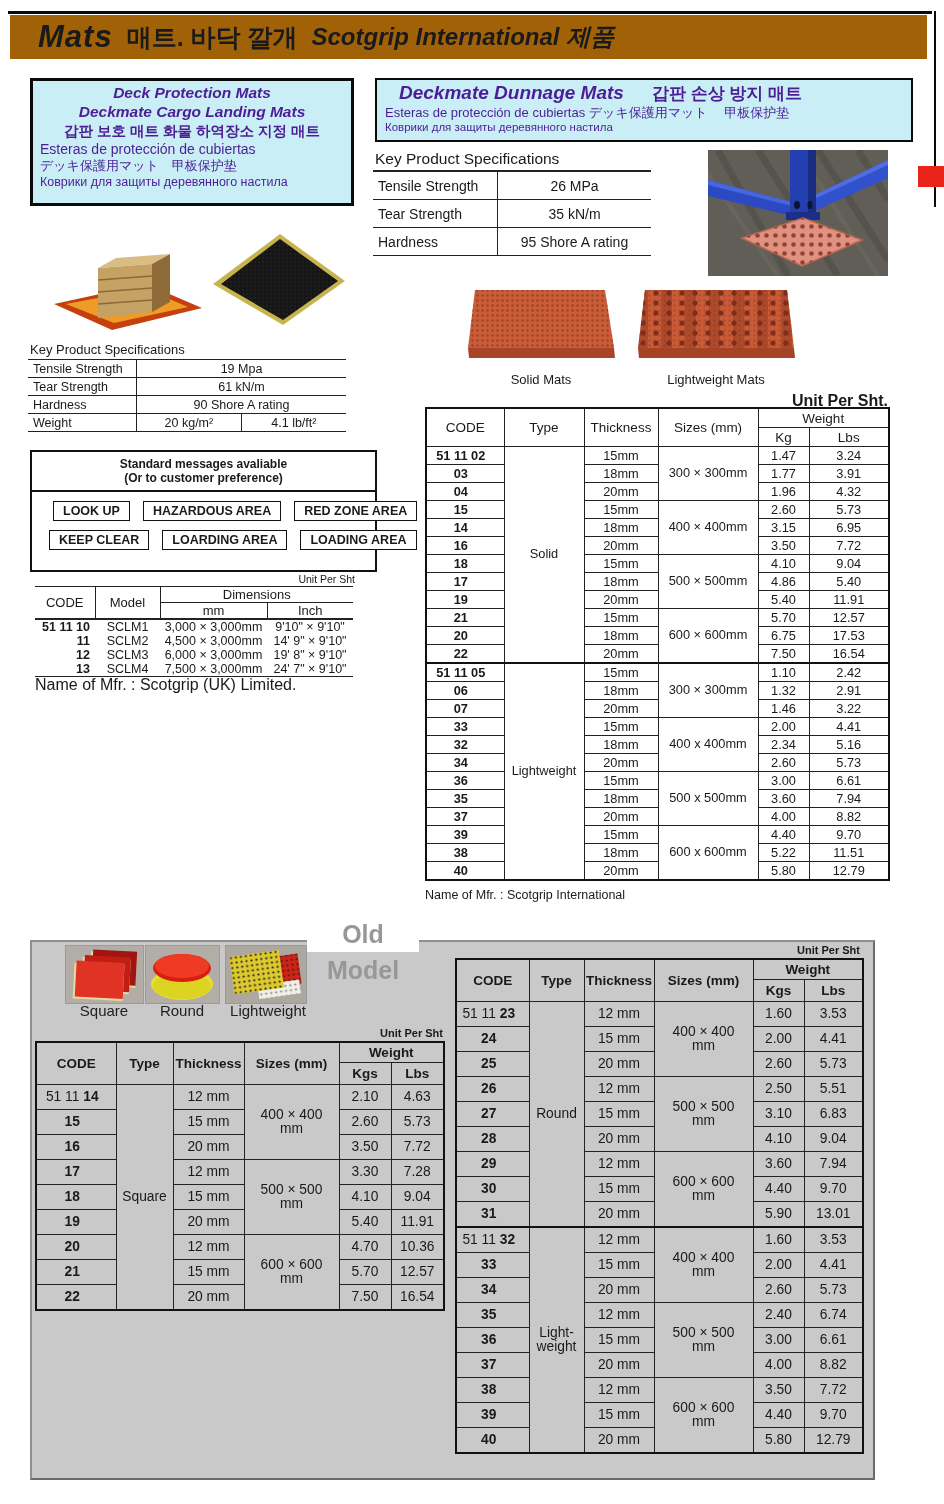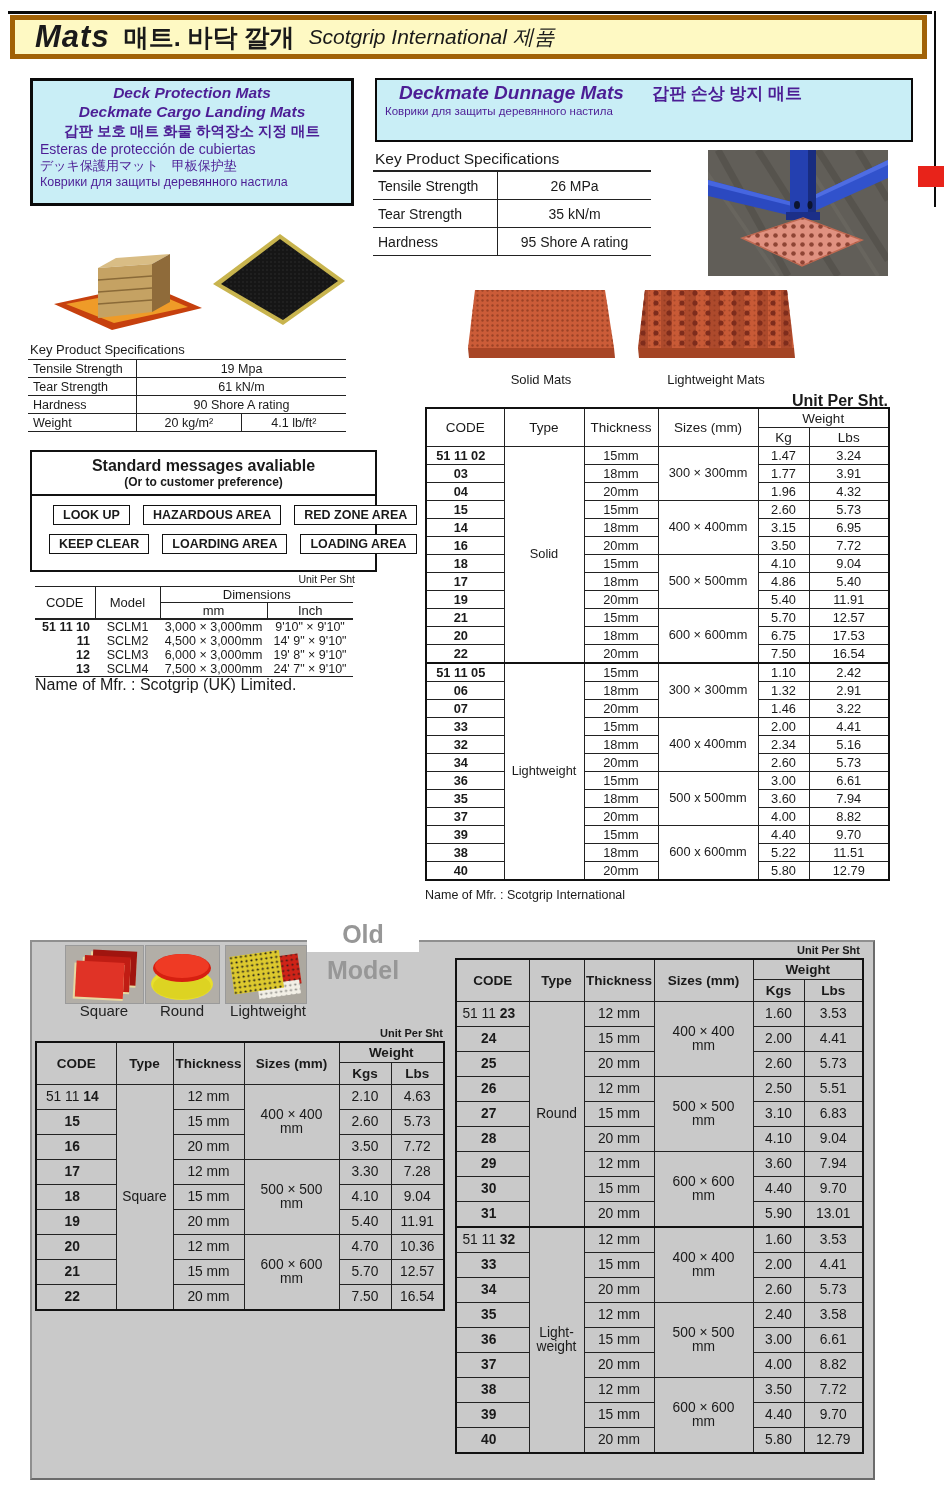--- a/index.html
+++ b/index.html
@@ -3,26 +3,26 @@
 <meta charset="utf-8">
 <style>
   html,body{margin:0;padding:0;background:#fff;}
   .page{position:relative;width:944px;height:1504px;background:#ffffff;
         font-family:"Liberation Sans",sans-serif;color:#1a1a1a;overflow:hidden;}
   .abs{position:absolute;}
 
   
   .topline{position:absolute;left:8px;top:11px;width:924px;height:3px;background:#0a0a0a;}
   .rightline{position:absolute;left:934px;top:11px;width:2px;height:196px;background:#0a0a0a;}
-  .header-bar{position:absolute;left:10px;top:15px;width:917px;height:44px;background:#fef9c3;
-              border:5px solid #a16207;box-sizing:border-box;display:flex;align-items:center;
+  .header-bar{position:absolute;left:10px;top:15px;width:917px;height:44px;background:#a16207;
+              border:8px solid #a16207;box-sizing:border-box;display:flex;align-items:center;
               padding-left:20px;gap:14px;}
   .t1{font-size:31px;font-weight:bold;font-style:italic;letter-spacing:1px;}
   .t2{font-size:25px;font-weight:bold;}
-  .t3{font-size:21px;font-weight:normal;font-style:italic;}
+  .t3{font-size:24px;font-weight:bold;font-style:italic;}
 
   
   .info-box{position:absolute;background:#c9eef6;box-sizing:border-box;color:#4c1d95;}
   .left-info{left:30px;top:78px;width:324px;height:128px;border:3px solid #0a0a0a;padding:3px 7px;text-align:center;}
   .li-l1,.li-l2{font-size:15.5px;font-weight:bold;font-style:italic;line-height:1.22;}
   .li-l3{font-size:14.5px;font-weight:bold;line-height:1.3;}
   .li-l4{font-size:14px;text-align:left;line-height:1.22;}
   .li-l5{font-size:13px;text-align:left;line-height:1.3;}
   .li-l6{font-size:12.5px;text-align:left;line-height:1.2;}
   .right-info{left:375px;top:78px;width:538px;height:64px;border:2.5px solid #0a0a0a;padding:2px 8px;}
@@ -42,21 +42,21 @@
   .left-spec td.val,.left-spec td.v1,.left-spec td.v2{text-align:center;padding:0;}
   .left-spec td.v1{width:110px;border-right:1.4px solid #222;}
   .right-spec{left:373px;top:170px;width:278px;border-top:2px solid #222;border-bottom:1.3px solid #222;}
   .right-spec td{border-top:1.3px solid #222;font-size:14px;height:25px;padding-left:5px;}
   .right-spec tr:first-child td{border-top:none;}
   .right-spec td.lab{width:118px;border-right:1.4px solid #222;}
   .right-spec td.val{text-align:center;padding:0;}
 
   
   .msg-box{position:absolute;left:30px;top:450px;width:347px;height:122px;border:2.5px solid #111;box-sizing:border-box;}
-  .msg-title{text-align:center;font-weight:bold;font-size:16px;margin-top:5px;}
+  .msg-title{text-align:center;font-weight:bold;font-size:12px;margin-top:5px;}
   .msg-sub{text-align:center;font-weight:bold;font-size:12px;}
   .msg-div{border-top:2px solid #111;margin-top:5px;}
   .msg-row{display:flex;gap:13px;margin:9px 0 0 21px;}
   .msg-row2{margin-left:17px;}
   .msg-item{border:1.8px solid #111;font-weight:bold;font-size:12.5px;padding:2px 9px;white-space:nowrap;background:#fff;}
 
   
   .unit-note{position:absolute;font-size:11px;font-weight:bold;}
   .dims-unit{left:155px;top:573px;width:200px;text-align:right;font-size:10.5px;font-weight:normal;}
   table.dims{position:absolute;left:35px;top:586px;width:318px;border-collapse:collapse;table-layout:fixed;
@@ -240,20 +240,21 @@
         </tr>
       </tbody>
   </table>
   <div class="mfr mfr-left">Name of Mfr. : Scotgrip (UK) Limited.</div>
 
   <div class="info-box right-info">
     <div class="ri-l1">
       <span class="ri-l1a">Deckmate Dunnage Mats</span>
       <span class="ri-l1b">갑판 손상 방지 매트</span>
     </div>
+    <div class="ri-l2">Esteras de protección de cubiertas  デッキ保護用マット　 甲板保护垫</div>
     <div class="ri-l3">Коврики для защиты деревянного настила</div>
   </div>
 
   <div class="right-spec-title">Key Product Specifications</div>
   <table class="spec right-spec">
     <tbody>
         <tr>
       <td class="lab">Tensile Strength</td>
       <td class="val">26 MPa</td>
     </tr>
@@ -739,21 +740,21 @@
           <td class="c-th">20 mm</td>
           <td class="c-num">2.60</td>
           <td class="c-num">5.73</td>
         </tr>
         <tr>
           <td class="c-code"><span class="b">35</span></td>
           <td class="c-th">12 mm</td>
           <td class="c-size" rowspan="3">500 × 500
 mm</td>
           <td class="c-num">2.40</td>
-          <td class="c-num">3.58</td>
+          <td class="c-num">6.74</td>
         </tr>
         <tr>
           <td class="c-code"><span class="b">36</span></td>
           <td class="c-th">15 mm</td>
           <td class="c-num">3.00</td>
           <td class="c-num">6.61</td>
         </tr>
         <tr>
           <td class="c-code"><span class="b">37</span></td>
           <td class="c-th">20 mm</td>

